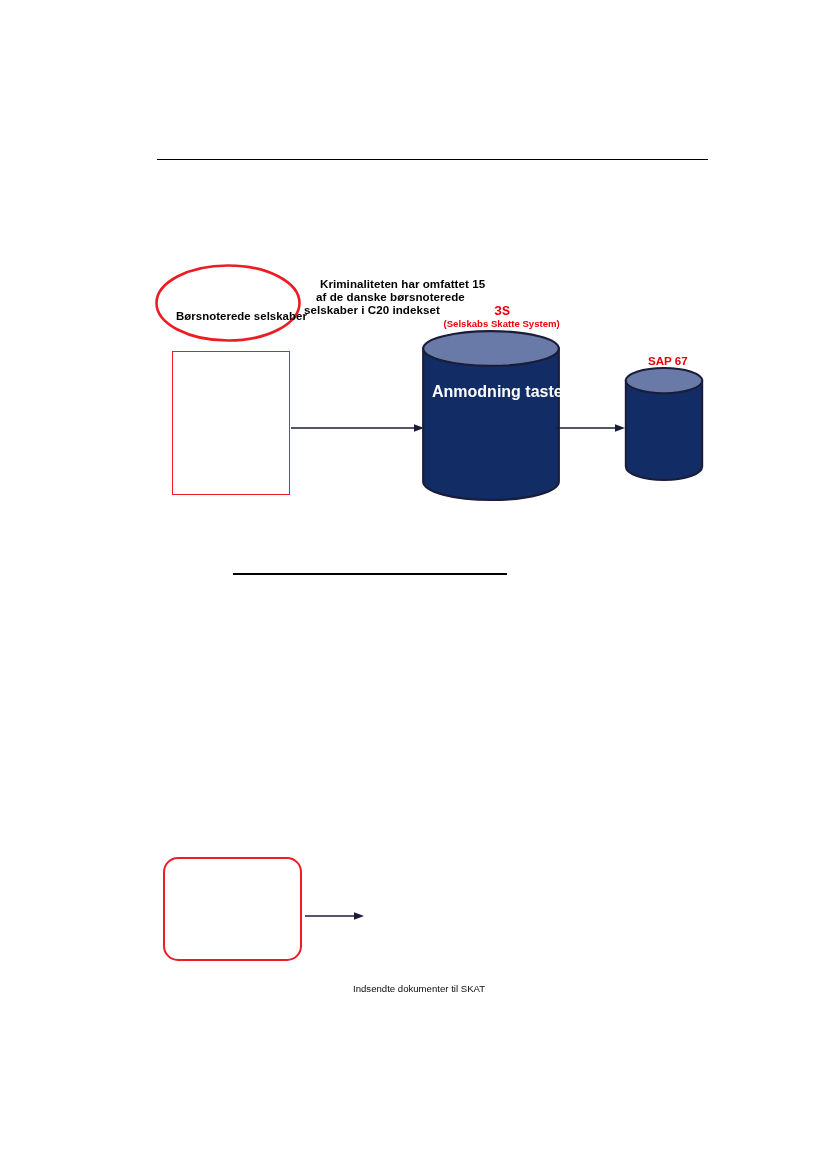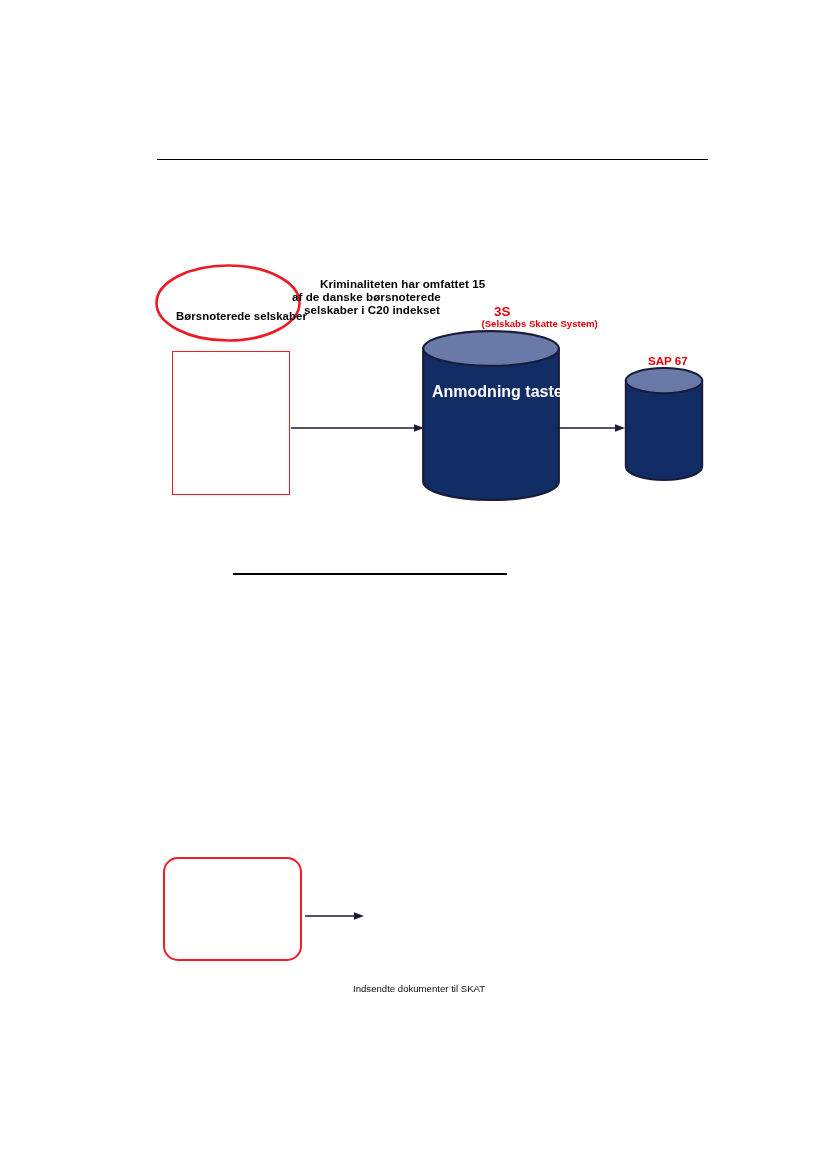--- a/index.html
+++ b/index.html
@@ -28,28 +28,28 @@
 
   <svg class="abs" style="left:153px;top:262px;" width="150" height="82" viewBox="0 0 150 82">
     <ellipse cx="75" cy="41" rx="71.5" ry="37.5" fill="#ffffff" stroke="#ed1c24" stroke-width="2.6"></ellipse>
   </svg>
 
   <div class="abs" style="left:172px;top:274px;width:118px;height:36px;"></div>
 
   <div class="t hdr-txt" style="left:176px;top:310px;width:110px;text-align:center;font-size:11.4px;">Børsnoterede selskaber</div>
 
   <div class="t hdr-txt" style="left:304px;top:276.5px;padding-left:16px;">Kriminaliteten har omfattet 15</div>
-  <div class="t hdr-txt" style="left:292px;top:289.8px;">af de danske børsnoterede</div>
+  <div class="t hdr-txt" style="left:316px;top:289.8px;">af de danske børsnoterede</div>
   <div class="t hdr-txt" style="left:304px;top:303.1px;">selskaber i C20 indekset</div>
 
-  <div class="t red-lbl" style="left:494px;top:304px;font-size:13.4px;">3S</div>
+  <div class="t red-lbl" style="left:494px;top:304px;font-size:13.4px;font-family:Liberation Mono, monospace;">3S</div>
 
   <div class="abs" style="left:514px;top:293.5px;width:29px;height:23px;"></div>
 
-  <div class="t red-lbl" style="left:443.5px;top:318.2px;font-size:9.6px;margin-left:38px;">(Selskabs Skatte System)</div>
+  <div class="t red-lbl" style="left:443.5px;top:318.2px;font-size:9.6px;">(Selskabs Skatte System)</div>
 
   <div class="abs" style="left:172px;top:351px;width:118px;height:144px;border:1.7px solid #ee1c25;box-sizing:border-box;"></div>
 
   <svg class="abs" style="left:421px;top:330px;" width="140" height="170" viewBox="0 0 140 170">
     <path d="M2.2,18.5 L2.2,151.5 A 67.8 18.5 0 0 0 137.8 151.5 L137.8,18.5 Z" fill="#122d66" stroke="#1a1d3a" stroke-width="2.2"></path>
     <ellipse cx="70" cy="18.5" rx="67.8" ry="17.4" fill="#6a7aa8" stroke="#1a1d3a" stroke-width="2.2"></ellipse>
   </svg>
   <div class="t cyl-title" style="left:432px;top:382.6px;">Anmodning tastes i 3S:</div>
   <div class="abs" style="left:430px;top:410px;width:126px;"></div>
 

